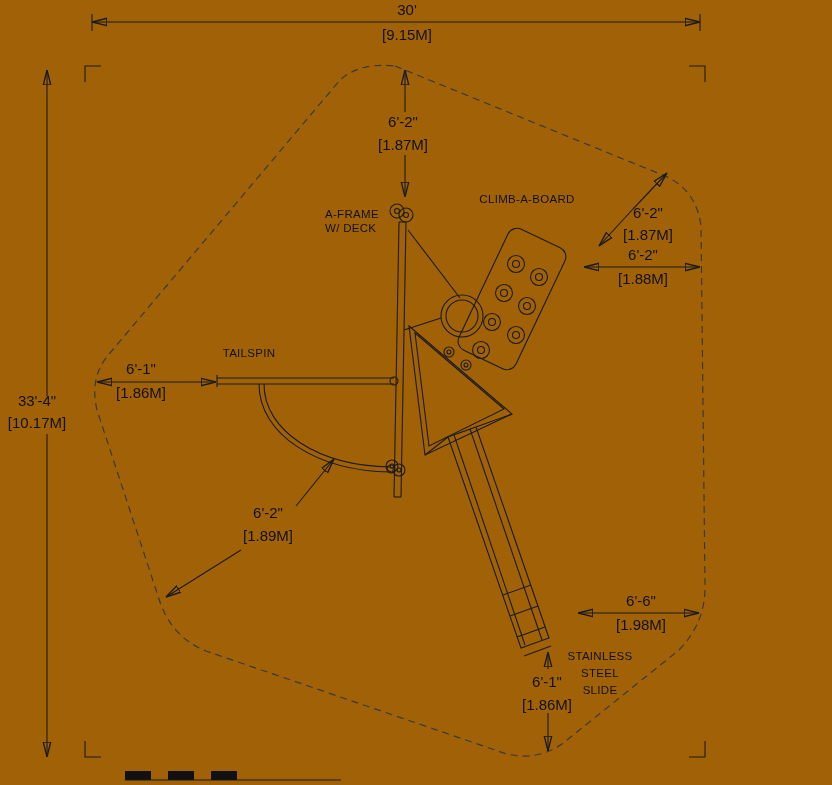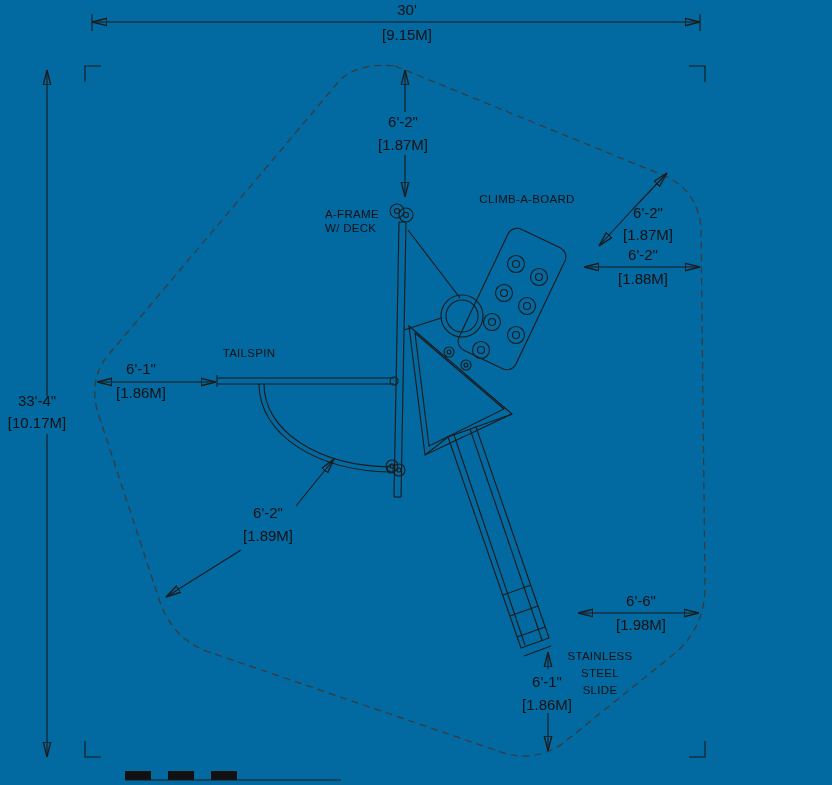--- a/index.html
+++ b/index.html
@@ -1,16 +1,16 @@
 <!DOCTYPE html>
 <html><head>
 <meta charset="utf-8">
 <style>
   html,body{margin:0;padding:0;background:#ffffff;}
-  .canvas{position:relative;width:832px;height:785px;background:#0369a1;overflow:hidden;
+  .canvas{position:relative;width:832px;height:785px;background:#a16207;overflow:hidden;
           font-family:"Liberation Sans",sans-serif;}
   svg{display:block;}
   svg line, svg path, svg rect, svg circle{stroke:#1b1b1b;fill:none;stroke-width:1.1;}
   svg .dashline{stroke-dasharray:7 5;stroke-width:1.2;stroke:#3a3a3a;}
   svg .thick{stroke-width:2.8;}
   svg .solid{fill:#111;stroke:none;}
   svg text{fill:#111;stroke:none;}
   .dim{font:15px "Liberation Sans",sans-serif;}
   .lbl{font:11.5px "Liberation Sans",sans-serif;letter-spacing:.3px;}
 </style>

